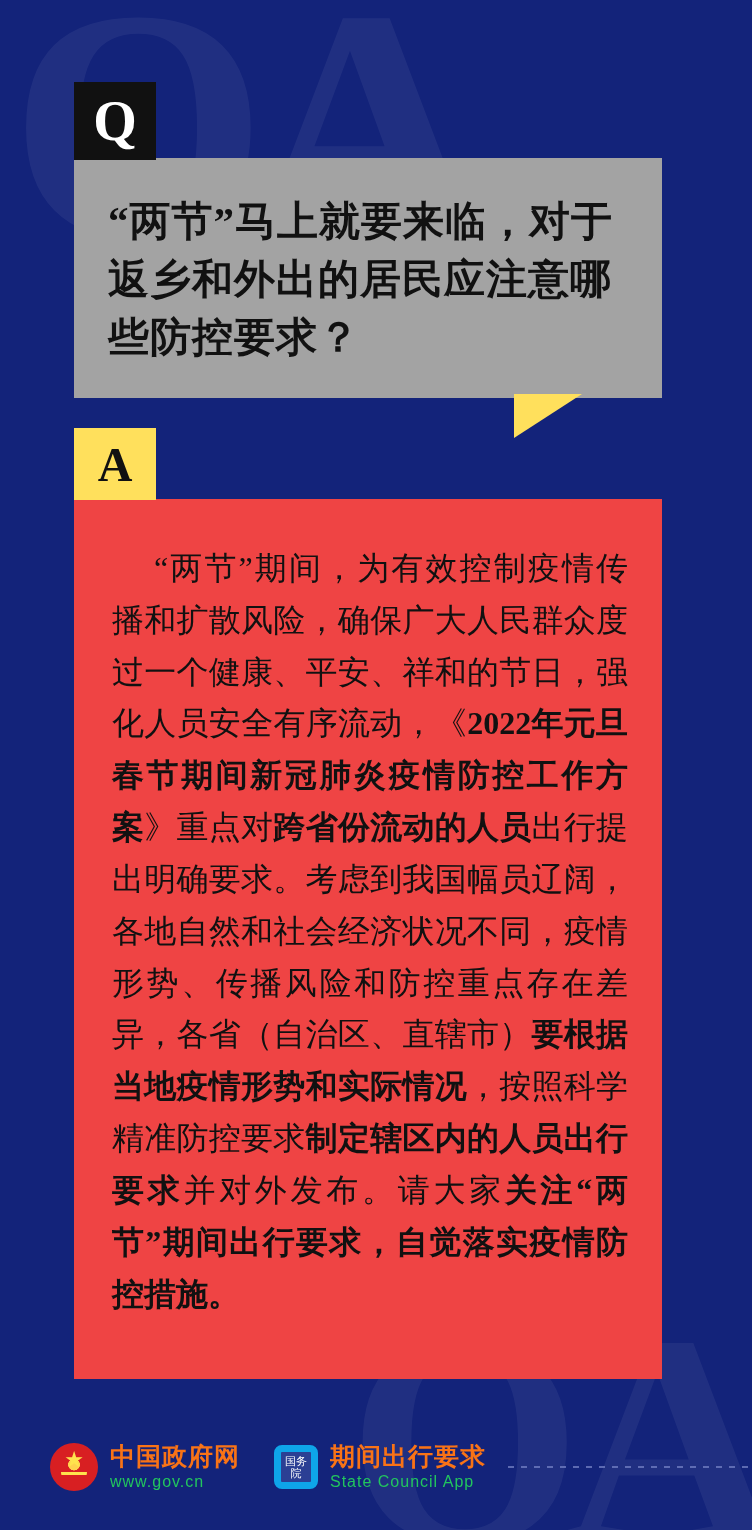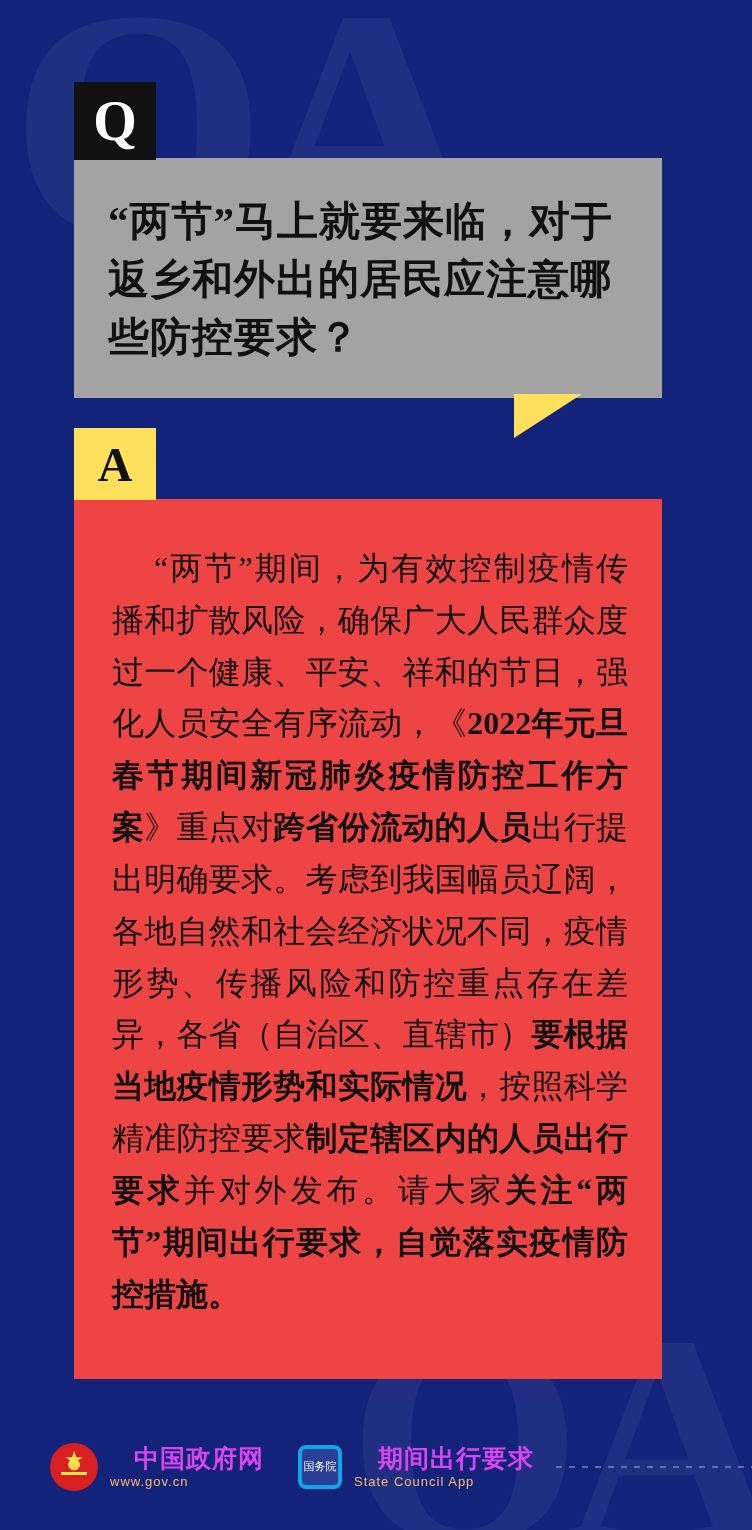--- a/index.html
+++ b/index.html
@@ -120,46 +120,45 @@
   .emblem:after {
     content:"";
     position:absolute;
     left:50%; bottom:7px; transform:translateX(-50%);
     width:26px; height:9px;
     border-top:3px solid #ffe34d;
     border-radius:0 0 14px 14px;
   }
   .brand-text { line-height:1.1; }
   .brand-title {
-    color:#d946ef;
+    color:#f97316;
     font-size:25px;
     font-family:"Liberation Serif", serif;
     font-weight:bold;
     letter-spacing:1px;
-    margin-left:24px;
   }
   .brand-sub {
-    color:#fdba74;
-    font-size:13px;
+    color:#22c55e;
+    font-size:16px;
     font-family:"Liberation Sans", sans-serif;
     letter-spacing:1px;
     margin-top:3px;
   }
   .sep { width:34px; }
   .app-badge {
     width:44px; height:44px;
     border-radius:8px;
     background:#2b3f94;
-    border:4px solid #0ea5e9;
+    border:7px solid #0ea5e9;
     color:#ffffff;
     font-size:11px;
     line-height:1.1;
     display:flex; align-items:center; justify-content:center;
     text-align:center;
-    font-family:Liberation Mono, monospace;
+    font-family:Liberation Serif, serif;
     margin-right:12px;
     flex:0 0 auto;
   }
   .dots {
     flex:1;
     margin-left:22px;
     height:2px;
     background-image:repeating-linear-gradient(to right,#6f7cc0 0 6px,transparent 6px 13px);
     opacity:.8;
   }

